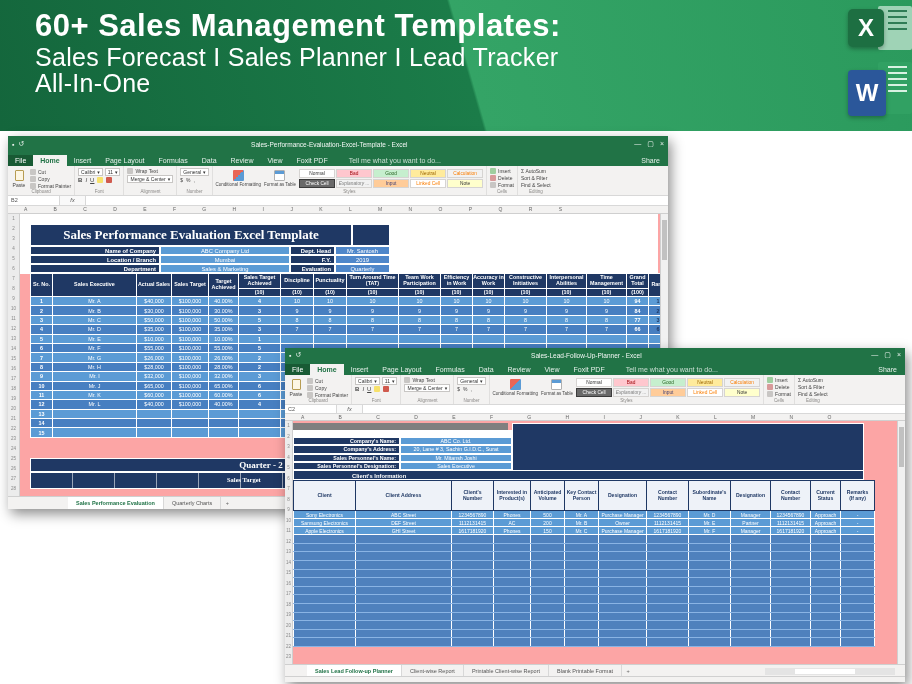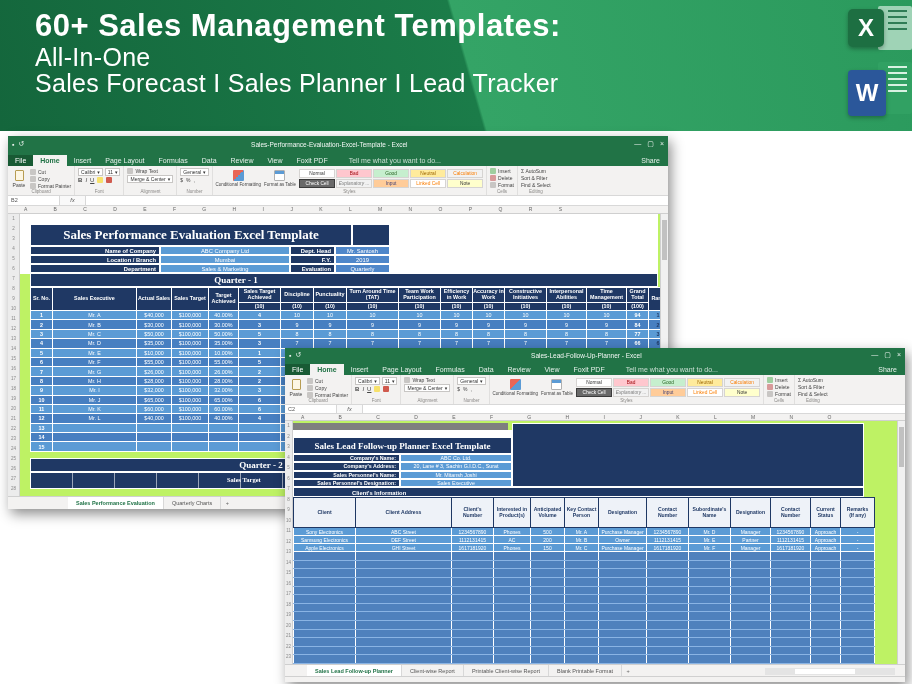--- a/index.html
+++ b/index.html
@@ -87,21 +87,21 @@
     display:flex; align-items:stretch; font-size:5.5px; color:#555; }
   .namebox { width:52px; background:#fff; border-right:1px solid #d8d8d8; padding:1px 3px; }
   .fxico { width:26px; text-align:center; font-style:italic; border-right:1px solid #d8d8d8; padding-top:1px; }
   .fxinput { flex:1; background:#fff; }
 
   .colheads { height:8px; flex:0 0 8px; background:#f3f2f1; border-bottom:1px solid #cfcfcf;
     font-size:5px; color:#666; overflow:hidden; white-space:nowrap; padding-left:16px; }
   #win1 .colheads { word-spacing:25px; }
   #win2 .colheads { word-spacing:33px; }
 
-  .sheet { position:relative; flex:1; background:#bef264; overflow:hidden; }
+  .sheet { position:relative; flex:1; background:#fca5a5; overflow:hidden; }
   .gutter { position:absolute; left:0; top:0; bottom:0; width:12px; background:#ececec;
     border-right:1px solid #cfcfcf; font-size:4.5px; color:#888; text-align:center;
     white-space:pre; overflow:hidden; }
   #win1 .gutter { line-height:10px; }
   #win2 .gutter { line-height:10.5px; }
   .vscroll { position:absolute; right:0; top:0; bottom:0; width:8px; background:#f1f1f1;
     border-left:1px solid #d0d0d0; }
   .vthumb { position:absolute; left:1px; right:1px; top:6px; height:40px; background:#c1c1c1; }
 
   
@@ -190,22 +190,22 @@
   col.l-cl{width:62px;} col.l-ad{width:96px;} col.l-cn{width:42px;} col.l-ip{width:37px;}
   col.l-av{width:34px;} col.l-kc{width:34px;} col.l-dg{width:48px;} col.l-ct{width:42px;}
   col.l-sb{width:42px;} col.l-dg2{width:40px;} col.l-ct2{width:40px;} col.l-cs{width:30px;} col.l-rm{width:34px;}
 </style>
 </head>
 <body>
 
 <div class="banner">
   <div class="banner-text">
     <div class="banner-title">60+ Sales Management Templates:</div>
+    <div class="banner-line">Sales Forecast I Sales Planner I Lead Tracker</div>
     <div class="banner-line">All-In-One</div>
-    <div class="banner-line">Sales Forecast I Sales Planner I Lead Tracker</div>
   </div>
   <div class="banner-icons">
     <div class="xl-sheet">
         <i></i>
         <i></i>
         <i></i>
         <i></i>
       </div>
     <div class="xl-chip">
         <span>X</span>
@@ -431,23 +431,20 @@
           <div class="ivalue">Mumbai</div>
           <div class="ilabel2">F.Y.</div>
           <div class="ivalue2">2019</div>
         </div>
           <div class="w1-inforow">
           <div class="ilabel">Department</div>
           <div class="ivalue">Sales &amp; Marketing</div>
           <div class="ilabel2">Evaluation</div>
           <div class="ivalue2">Quarterly</div>
         </div>
-        </div>
-      <div class="qbar q1">
-          <span>Quarter - 1</span>
         </div>
       <table class="perf">
         <colgroup>
           <col class="c-sr">
             <col class="c-ex">
             <col class="c-as">
             <col class="c-st">
             <col class="c-pc">
           <col class="c-sta">
             <col class="c-d">
@@ -1000,21 +997,20 @@
 18
 19
 20
 21
 22
 23</div>
     <div class="w2-grayband"></div>
     <div class="w2-navyblk"></div>
     <div class="w2-whitegap"></div>
     <div class="w2-stack">
-      <div class="w2-title">Sales Lead Follow-up Planner Excel Template</div>
       <div>
 
       <div class="w2-inforow">
           <div class="w2-ilabel">Company's Name:</div>
           <div class="w2-ivalue">ABC Co. Ltd.</div>
         </div>
           <div class="w2-inforow">
           <div class="w2-ilabel">Company's Address:</div>
           <div class="w2-ivalue">20, Lane # 3, Sachin G.I.D.C., Surat</div>
         </div>

